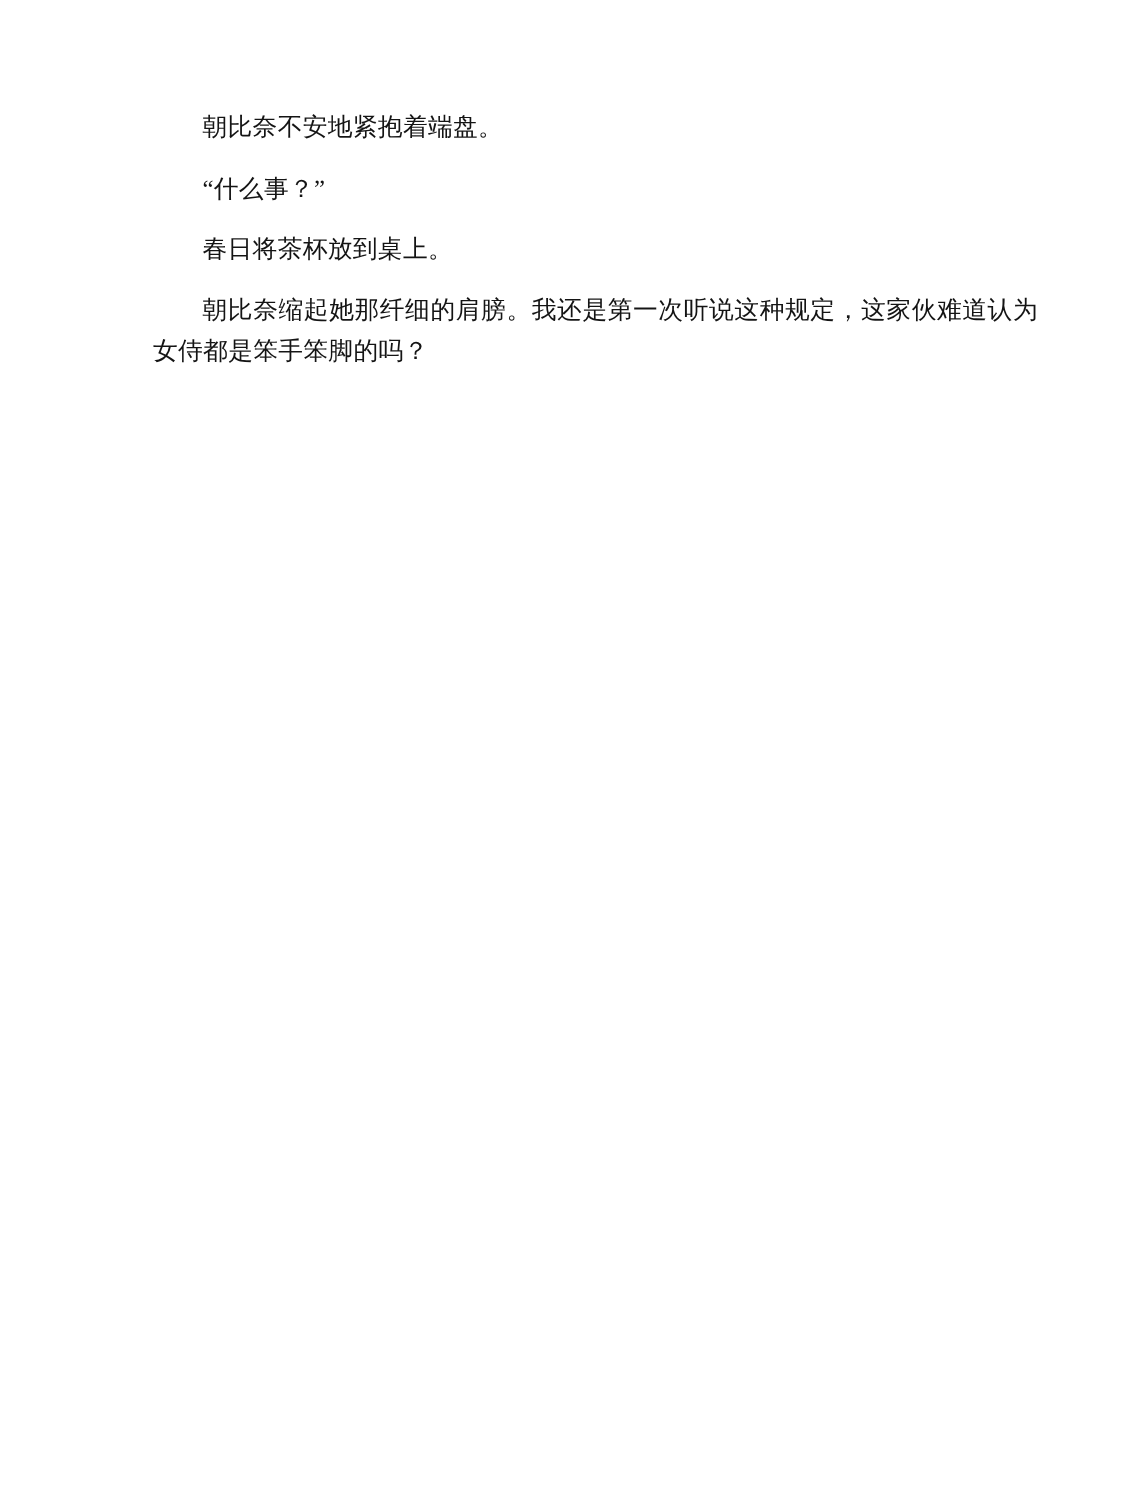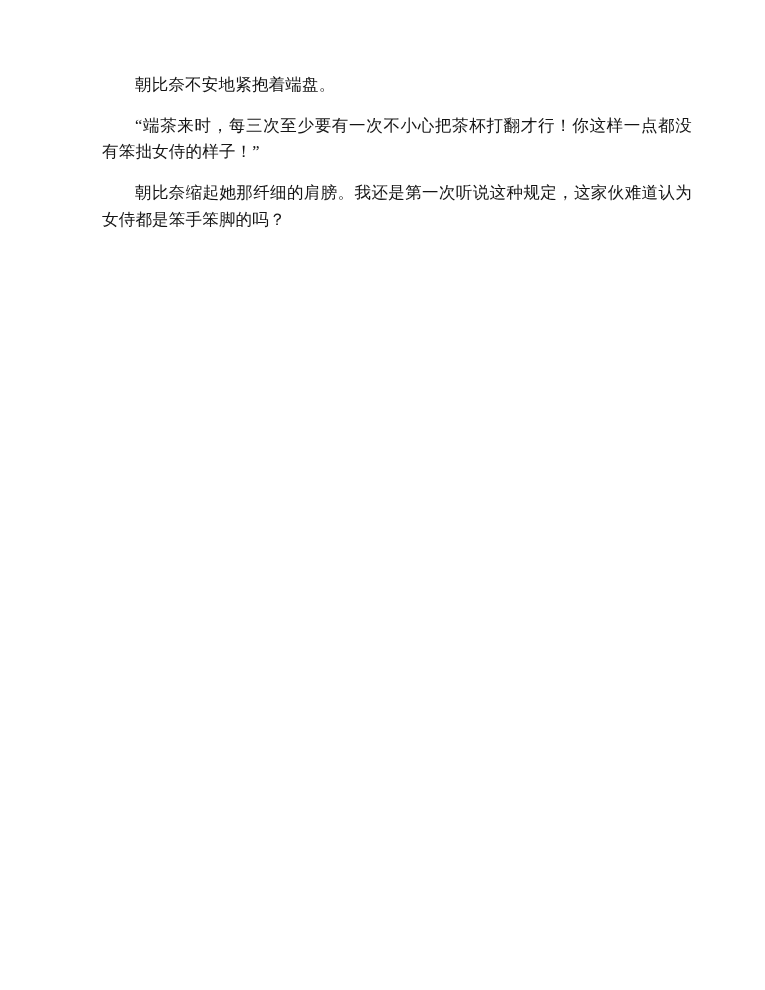--- a/index.html
+++ b/index.html
@@ -42,16 +42,17 @@
   .para:last-child {
     margin-bottom: 0;
   }
 </style>
 </head>
 <body>
 
 <div class="page">
   <div class="text-block">
     <p class="para">朝比奈不安地紧抱着端盘。</p>
-    <p class="para">“端茶来时，每三次至少要有一次不小心把茶杯打翻才行！你这样一点都没有笨拙女侍的样子！”</p>
+    <p class="para">“什么事？”</p>
+    <p class="para">春日将茶杯放到桌上。</p>
     <p class="para">朝比奈缩起她那纤细的肩膀。我还是第一次听说这种规定，这家伙难道认为女侍都是笨手笨脚的吗？</p>
   </div>
 </div>
 
 </body></html>

